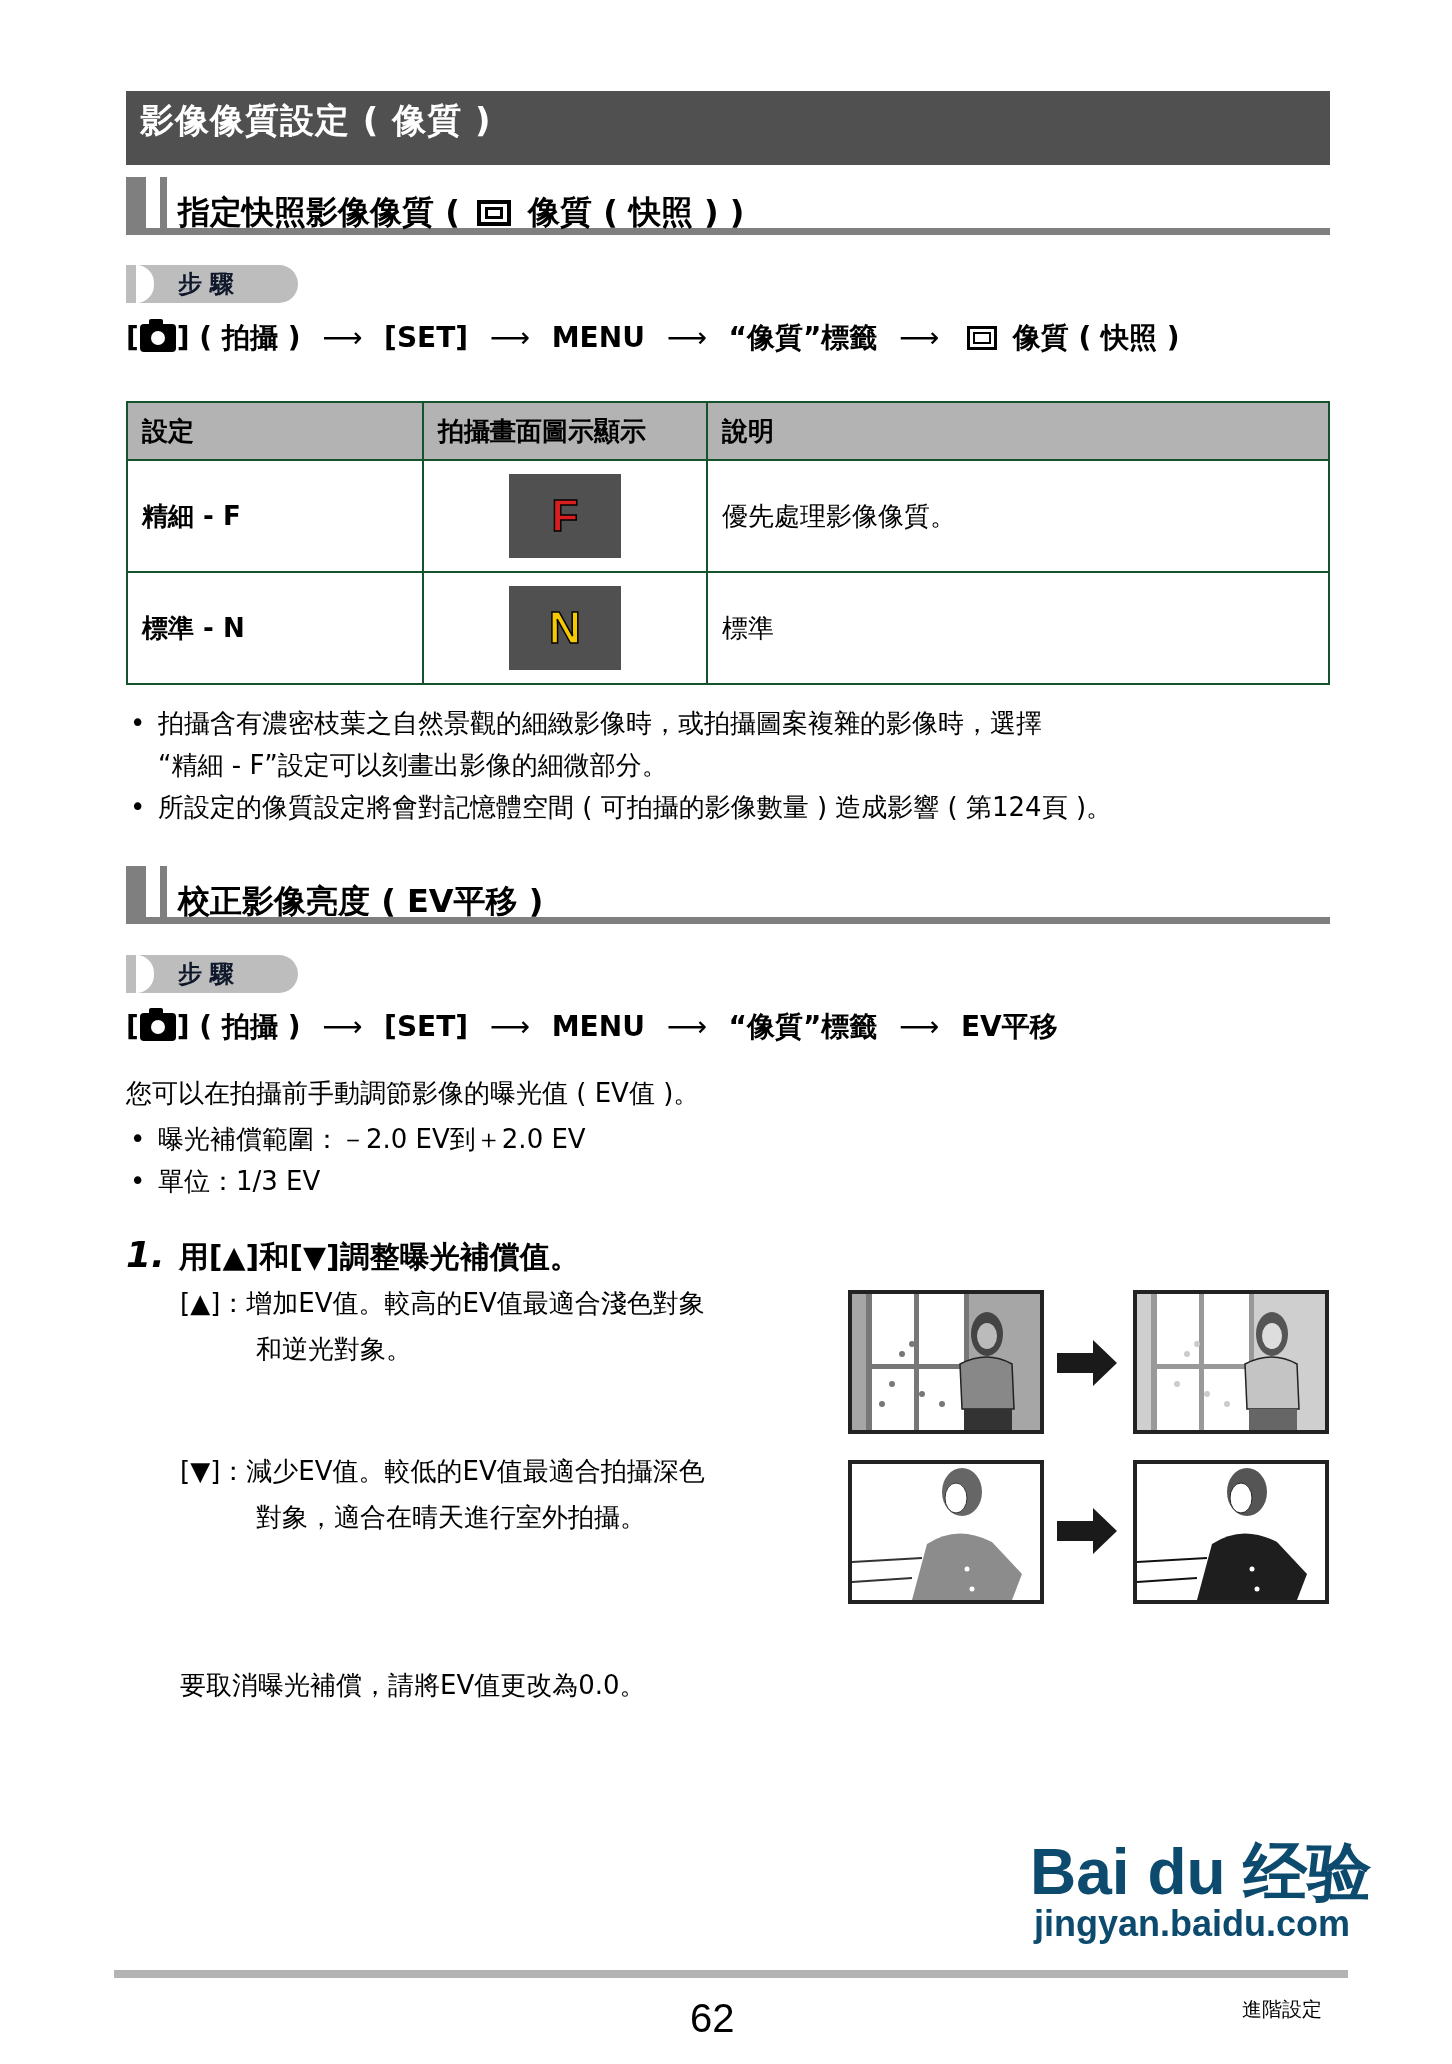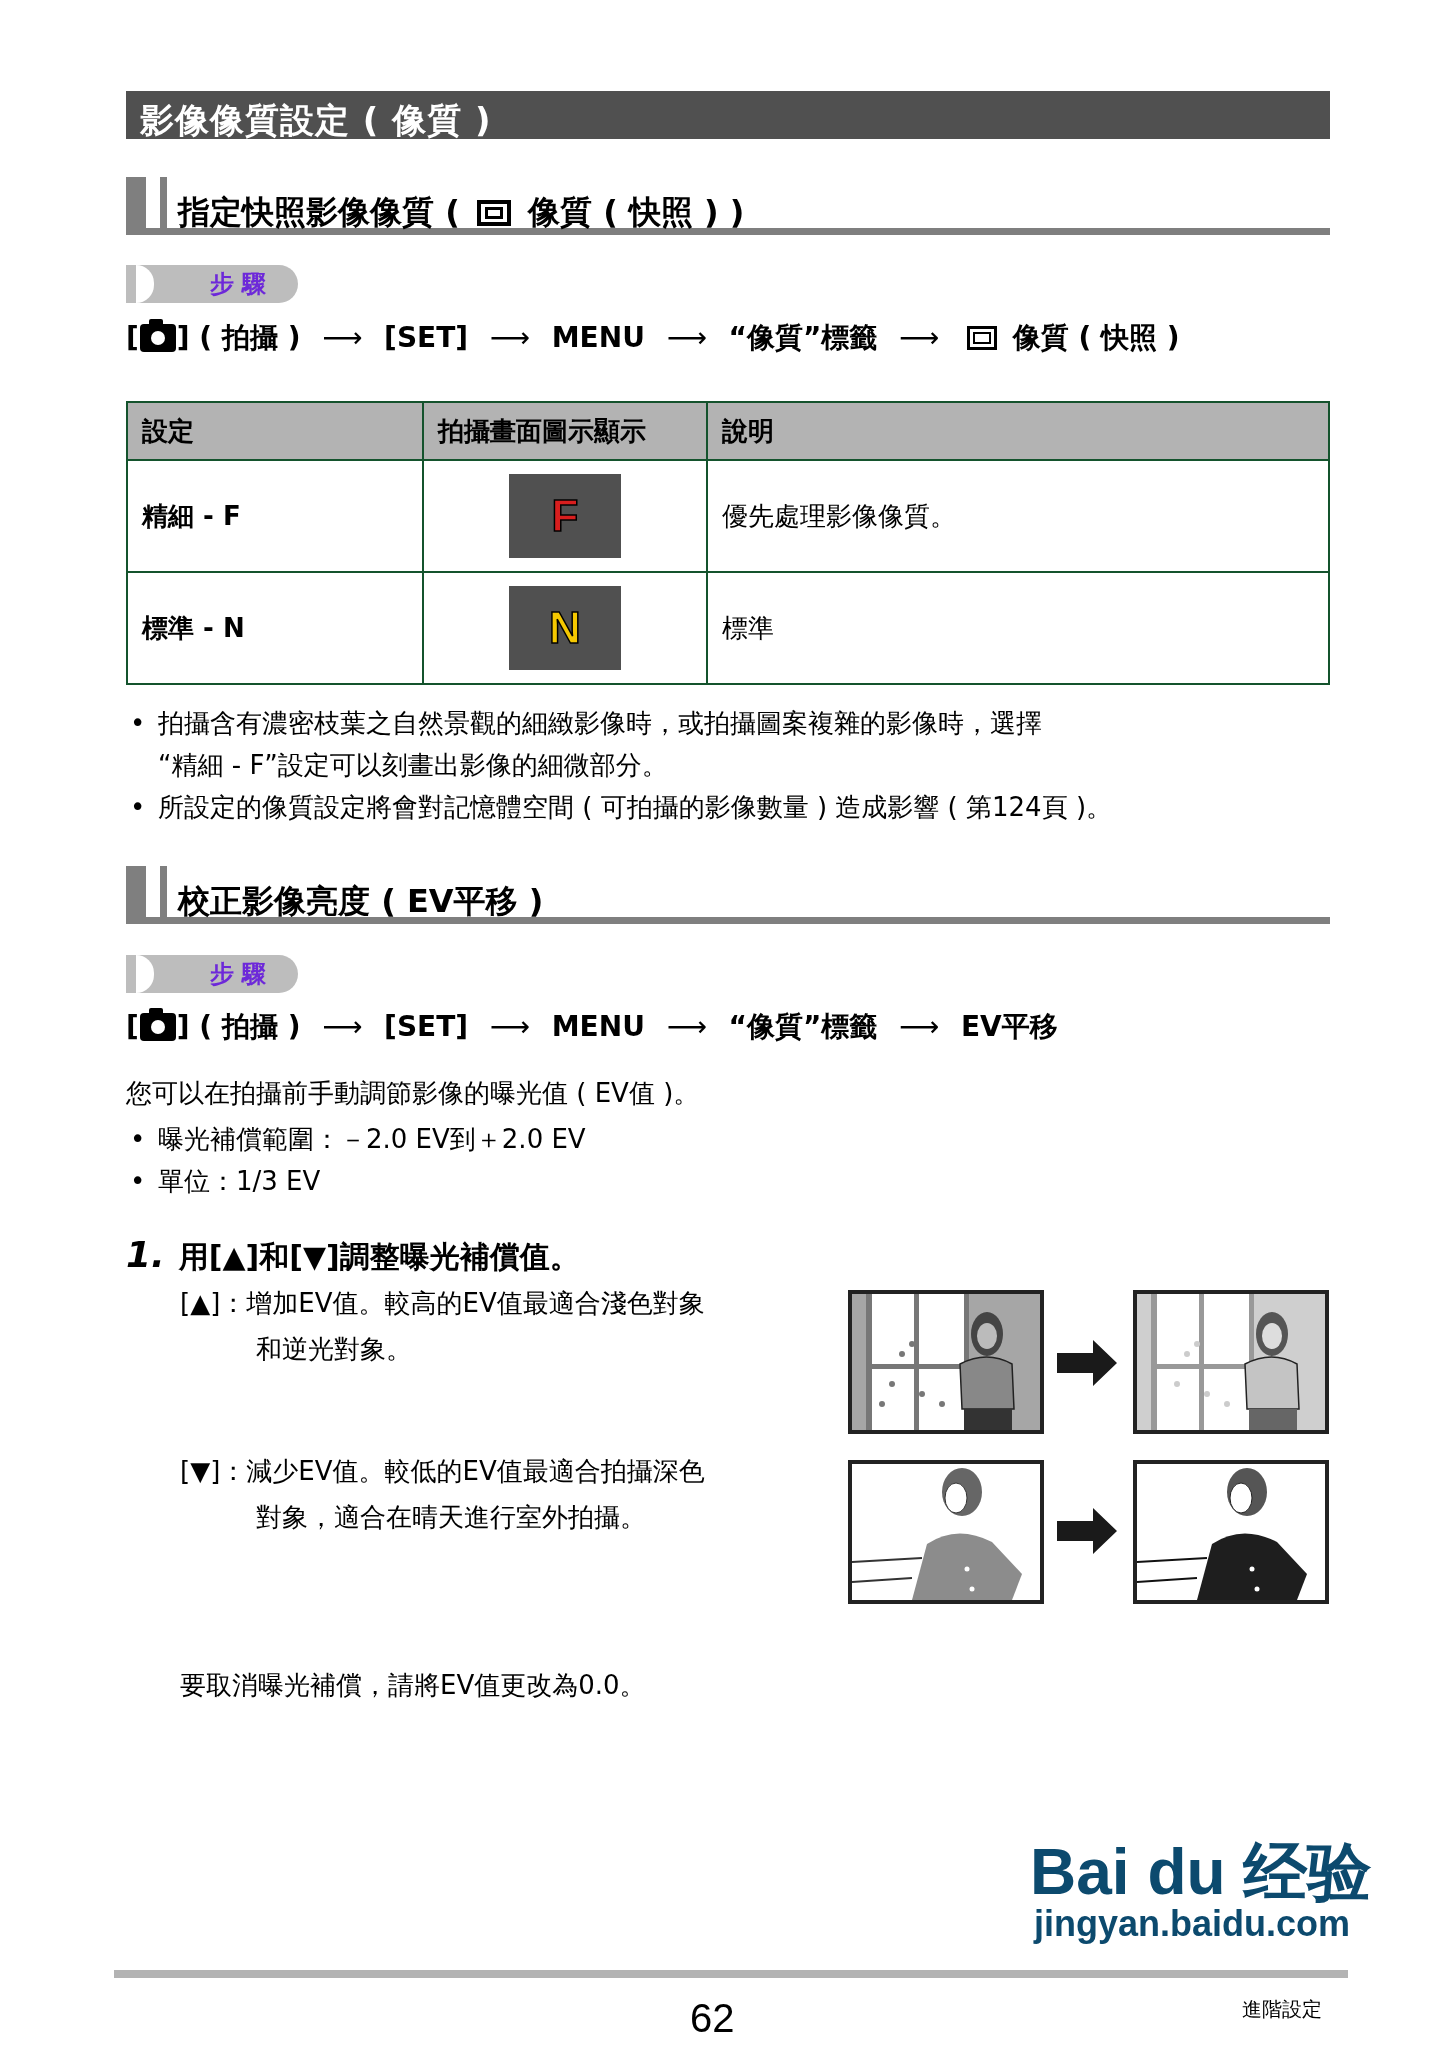--- a/index.html
+++ b/index.html
@@ -4,21 +4,21 @@
 <style>
   html, body { margin: 0; padding: 0; background: #ffffff; }
   body {
     width: 1452px; height: 2064px; position: relative; overflow: hidden;
     font-family: "DejaVu Sans", "Liberation Sans", sans-serif; color: #000;
   }
   .abs { position: absolute; }
 
   
   .chapter-bar {
-    left: 126px; top: 91px; width: 1204px; height: 48px;
+    left: 126px; top: 91px; width: 1204px; height: 74px;
     background: #505050; color: #fff;
     font-size: 34px; font-weight: bold; line-height: 58px; padding-left: 14px; box-sizing: border-box;
     letter-spacing: 1px;
   }
 
   
   .sec-head { left: 126px; width: 1204px; height: 58px; }
   .sec-head .blk1 { position: absolute; left: 0; top: 0; width: 20px; height: 58px; background: #7f7f7f; }
   .sec-head .blk2 { position: absolute; left: 34px; top: 0; width: 7px; height: 58px; background: #7f7f7f; }
   .sec-head .uline { position: absolute; left: 0; bottom: 0; width: 100%; height: 7px; background: #7f7f7f; }
@@ -34,21 +34,21 @@
 
   
   .step-pill {
     left: 126px; width: 172px; height: 38px;
     background: #bdbdbd; border-radius: 0 19px 19px 0;
   }
   .step-pill .white-cut {
     position: absolute; left: 10px; top: 0; width: 18px; height: 38px; background: #fff; border-radius: 0 19px 19px 0;
   }
   .step-pill .lbl {
-    position: absolute; left: 52px; top: 0; line-height: 38px; font-size: 24px; font-weight: bold; color: #6d28d9; letter-spacing: 8px; margin-left: 32px;
+    position: absolute; left: 52px; top: 0; line-height: 38px; font-size: 24px; font-weight: bold; color: #0f172a; letter-spacing: 8px;
   }
 
   
   .path-line { left: 126px; font-size: 28px; font-weight: bold; line-height: 40px; white-space: nowrap; }
   .path-line span { display: inline-block; vertical-align: middle; }
   .cam-icon {
     display: inline-block; width: 36px; height: 28px; background: #000; border-radius: 4px; position: relative; vertical-align: -4px; margin: 0 1px;
   }
   .cam-icon::before { content: ""; position: absolute; left: 9px; top: -5px; width: 14px; height: 7px; background: #000; border-radius: 2px 2px 0 0; }
   .cam-icon::after { content: ""; position: absolute; left: 11px; top: 7px; width: 14px; height: 14px; background: #fff; border-radius: 50%; }

